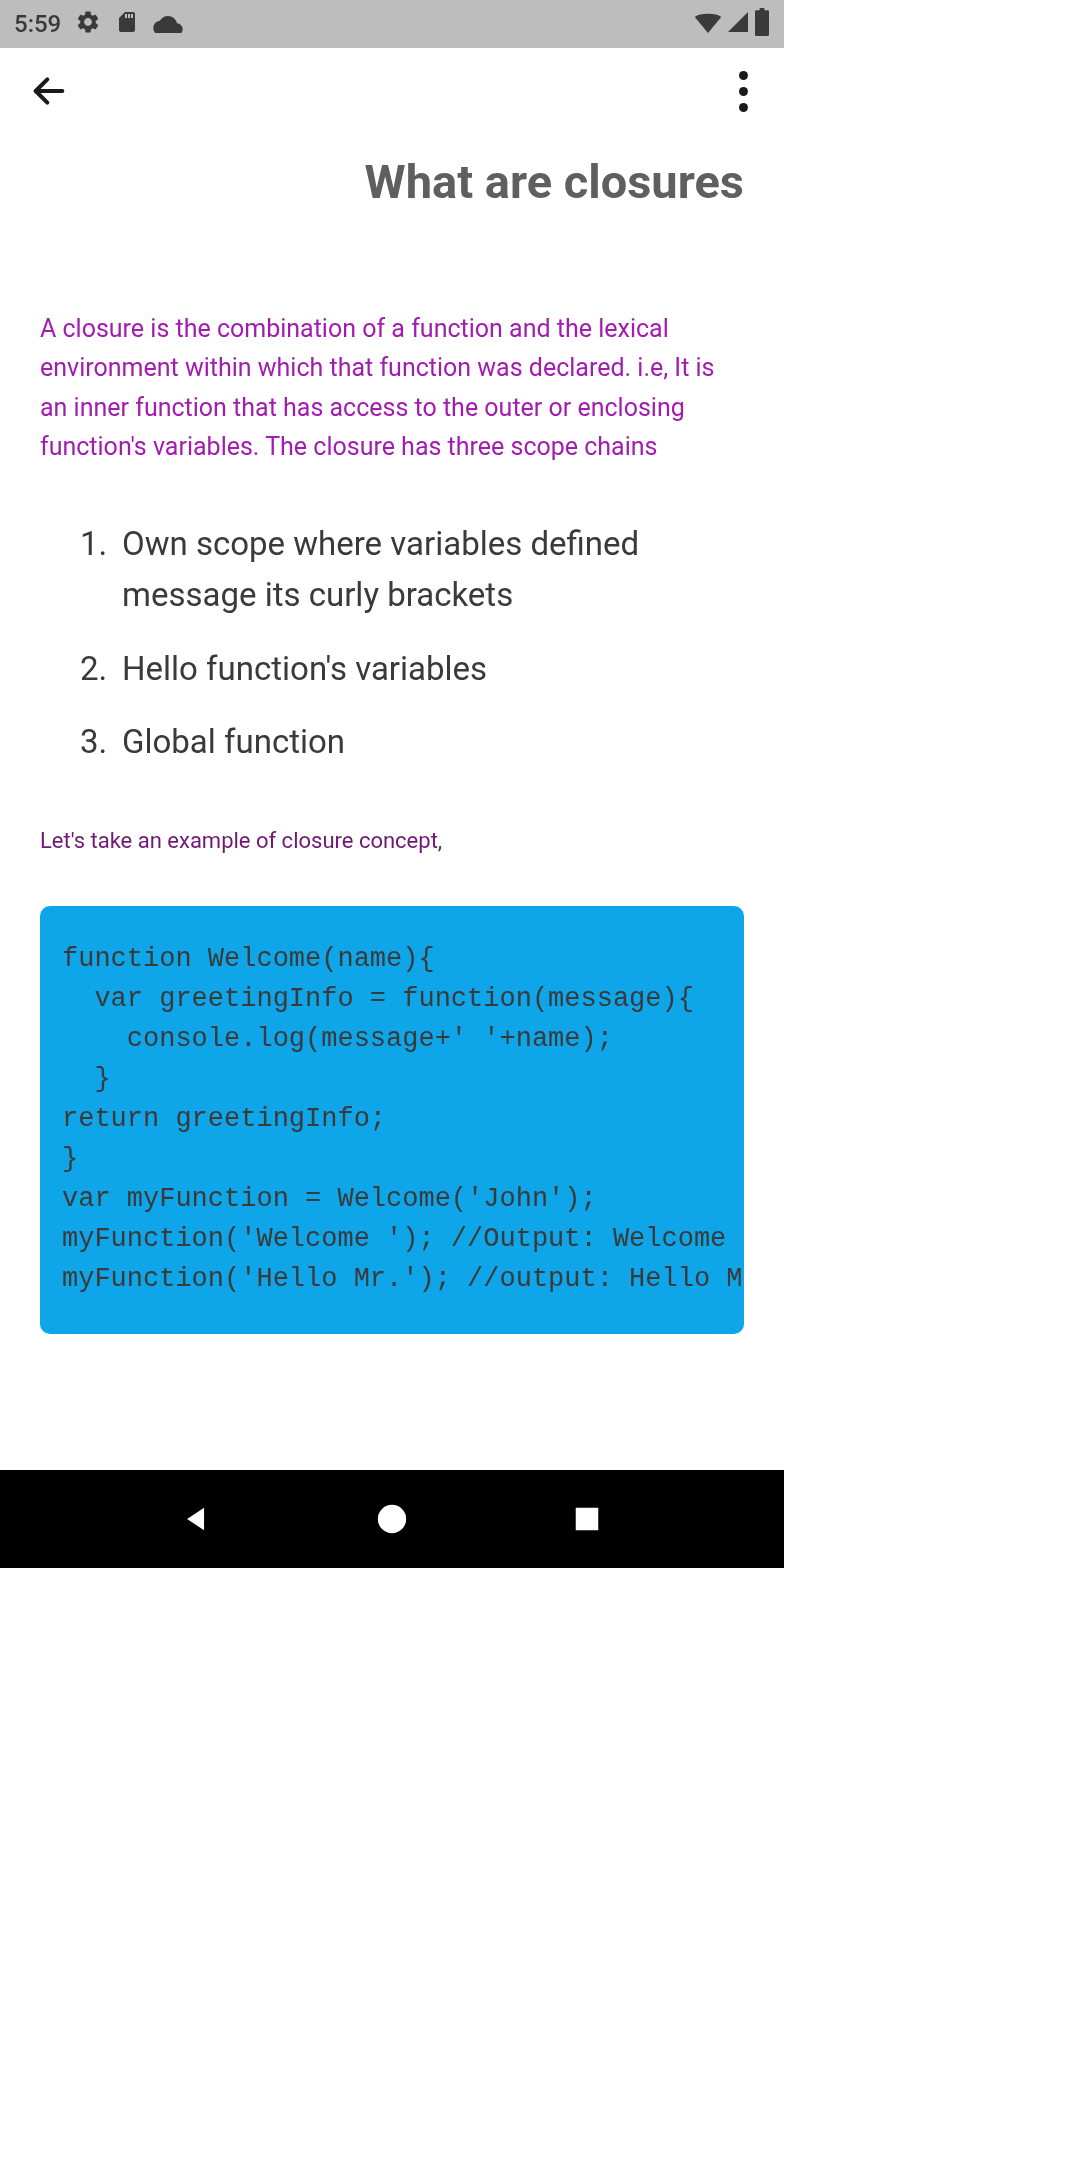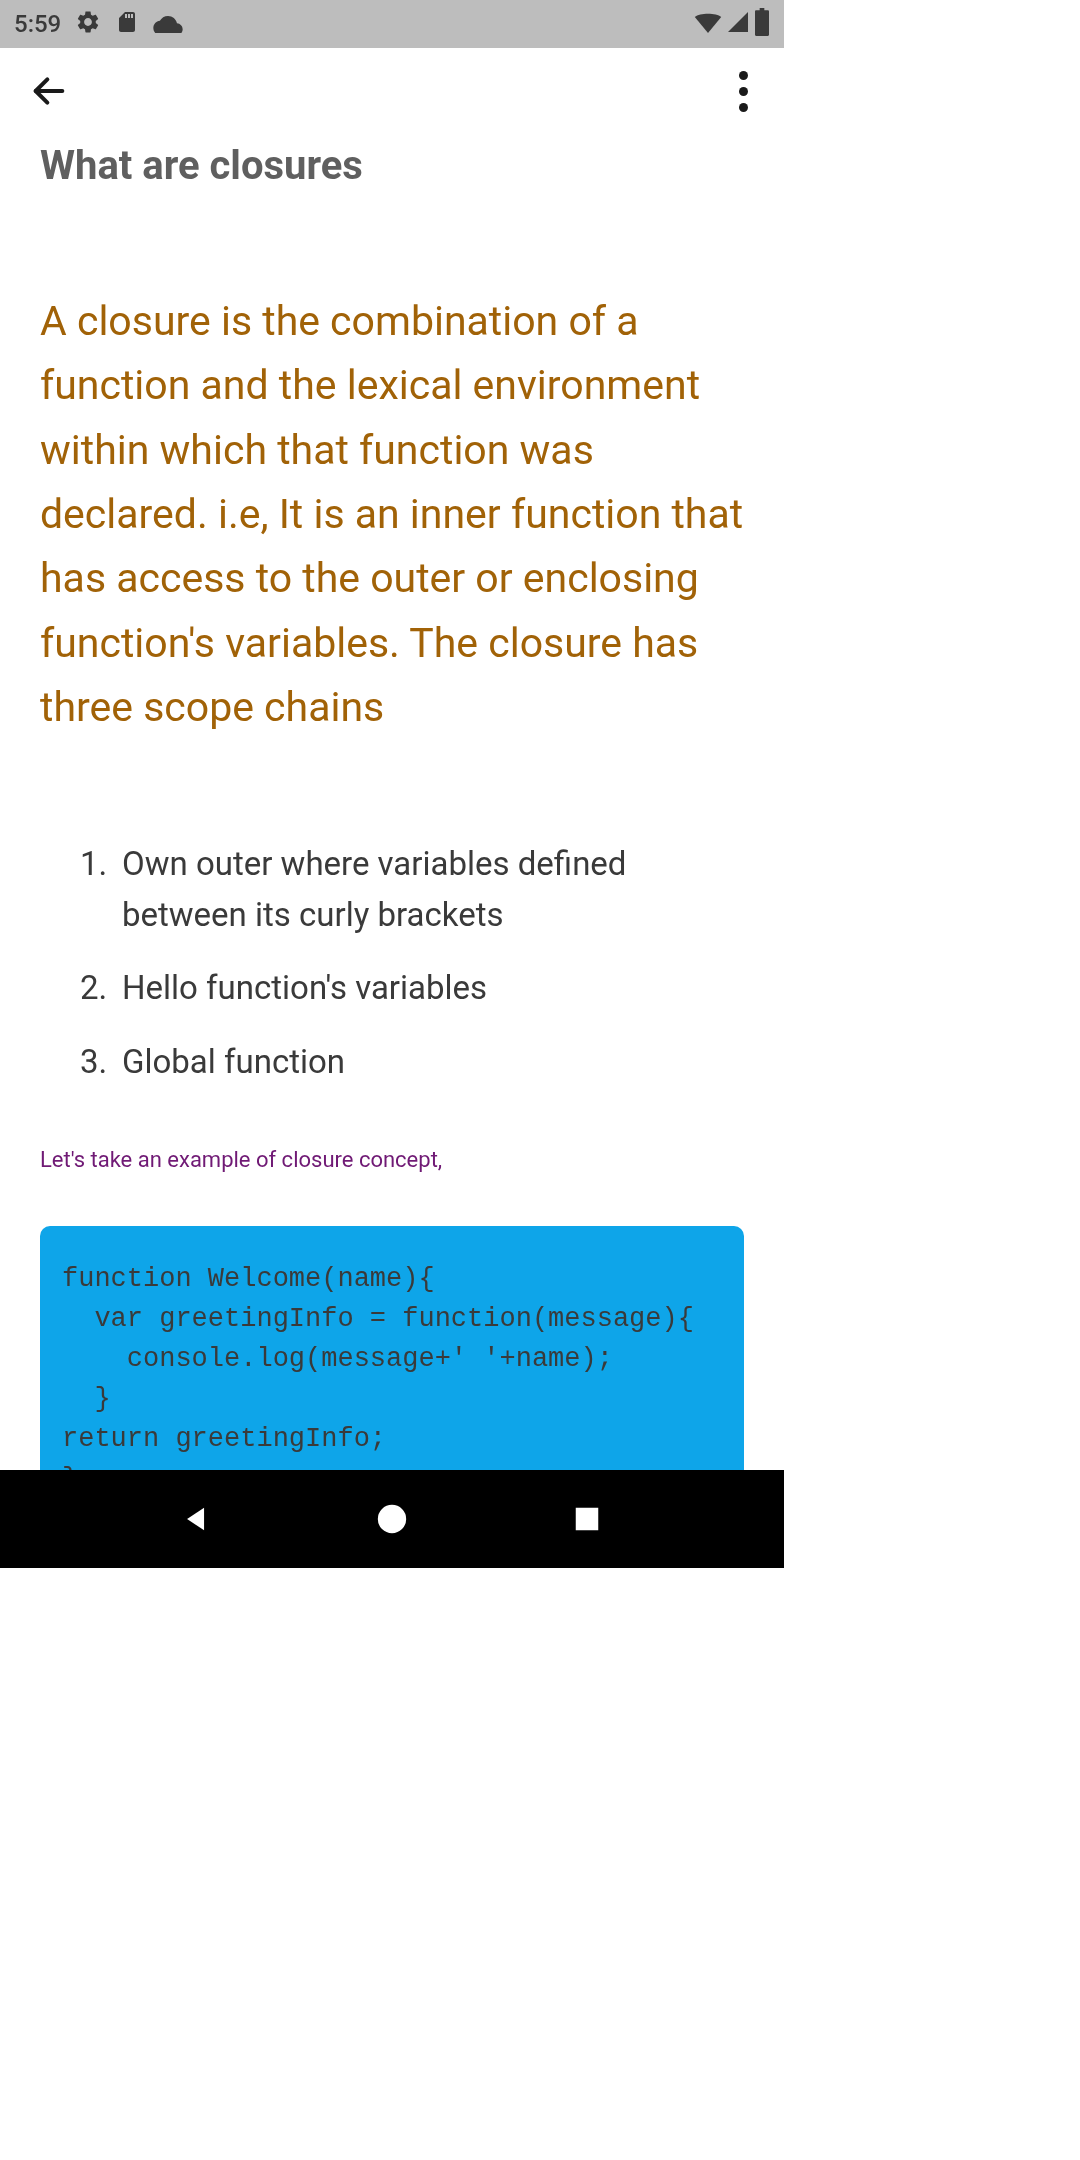--- a/index.html
+++ b/index.html
@@ -69,32 +69,32 @@
       height: 9px;
       background: #1a1a1a;
       border-radius: 50%;
     }
     .content {
       flex: 1;
       overflow-y: auto;
       padding: 0 40px;
     }
     .page-title {
-      text-align: left;
-      font-size: 40px;
+      text-align: right;
+      font-size: 47px;
       font-weight: 700;
       color: #5f5f5f;
-      margin-top: 8px;
+      margin-top: 20px;
       margin-bottom: 100px;
     }
     .body-text {
-      font-size: 41px;
+      font-size: 25px;
       line-height: 1.57;
-      color: #a16207;
-      margin-bottom: 98px;
+      color: #a21caf;
+      margin-bottom: 52px;
     }
     .list {
       padding-left: 40px;
       margin-bottom: 56px;
     }
     .list-item {
       display: flex;
       font-size: 33px;
       line-height: 1.56;
       color: #3a3a3a;
@@ -195,21 +195,21 @@
     <div class="dot"></div>
   </div>
 </div>
 
 <div class="content">
   <h1 class="page-title">What are closures</h1>
   <p class="body-text">A closure is the combination of a function and the lexical environment within which that function was declared. i.e, It is an inner function that has access to the outer or enclosing function's variables. The closure has three scope chains</p>
   <div class="list">
     <div class="list-item">
       <span class="list-num">1.</span>
-      <span class="list-text">Own outer where variables defined between its curly brackets</span>
+      <span class="list-text">Own scope where variables defined message its curly brackets</span>
     </div>
     <div class="list-item">
       <span class="list-num">2.</span>
       <span class="list-text">Hello function's variables</span>
     </div>
     <div class="list-item">
       <span class="list-num">3.</span>
       <span class="list-text">Global function</span>
     </div>
   </div>

